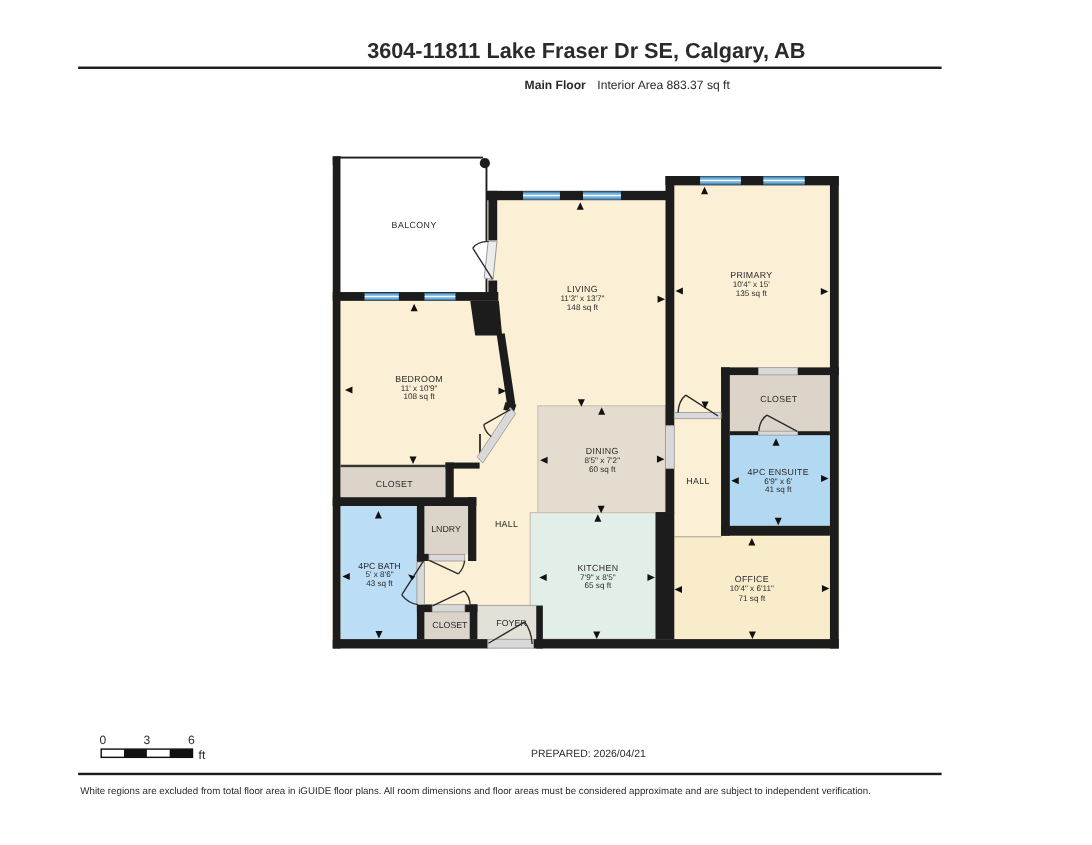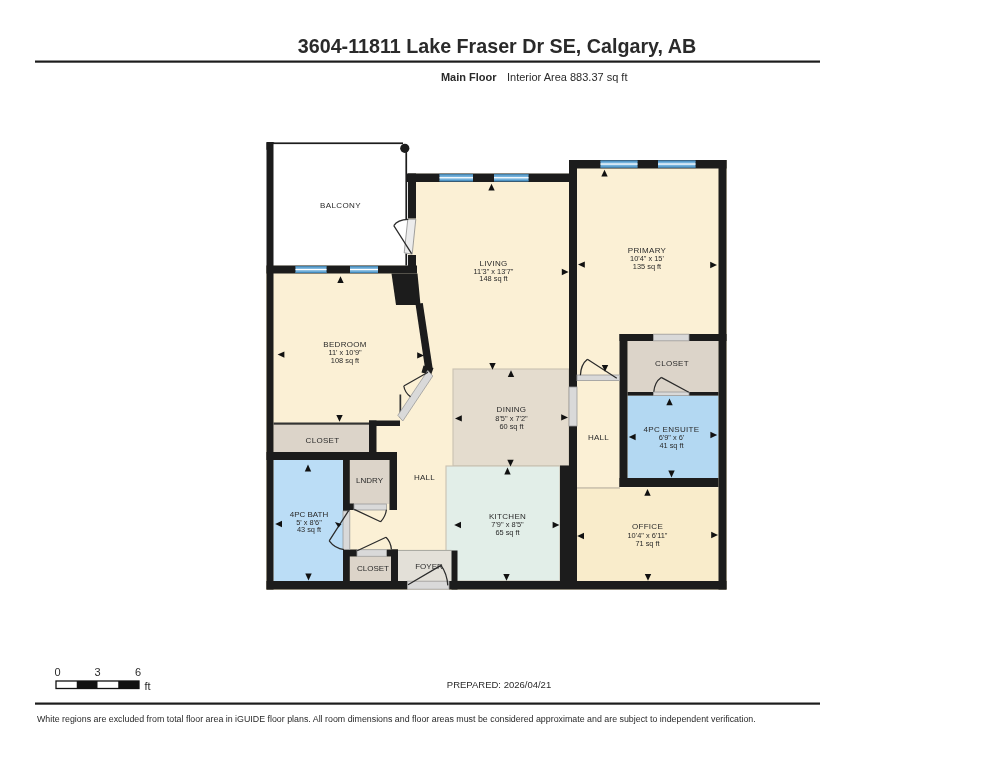--- a/index.html
+++ b/index.html
@@ -1,16 +1,16 @@
 <!DOCTYPE html>
 <html><head>
 <meta charset="utf-8">
 <style>
 html,body{margin:0;padding:0;background:#fff;}
-#page{position:relative;width:820px;height:768px;background:#fff;overflow:hidden;}
+#page{position:relative;width:820px;height:768px;background:#fff;overflow:hidden;margin-left:36px;}
 svg{display:block;}
 text{font-family:"Liberation Sans",sans-serif;fill:#2a2a2a;}
 </style>
 </head>
 <body>
 <div id="page">
 <svg width="993" height="768" viewBox="0 0 993 768">
 
 <g>
 <text x="497" y="53" font-size="19.7" font-weight="bold" text-anchor="middle">3604-11811 Lake Fraser Dr SE, Calgary, AB</text>

